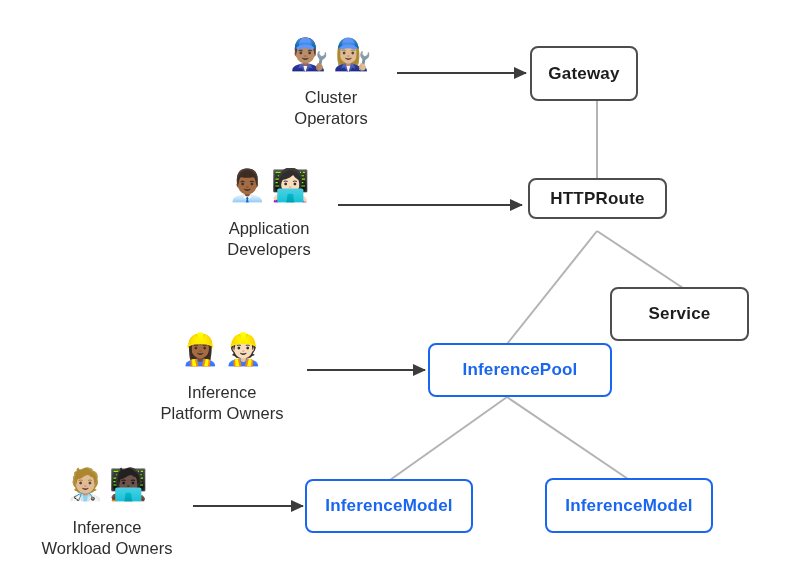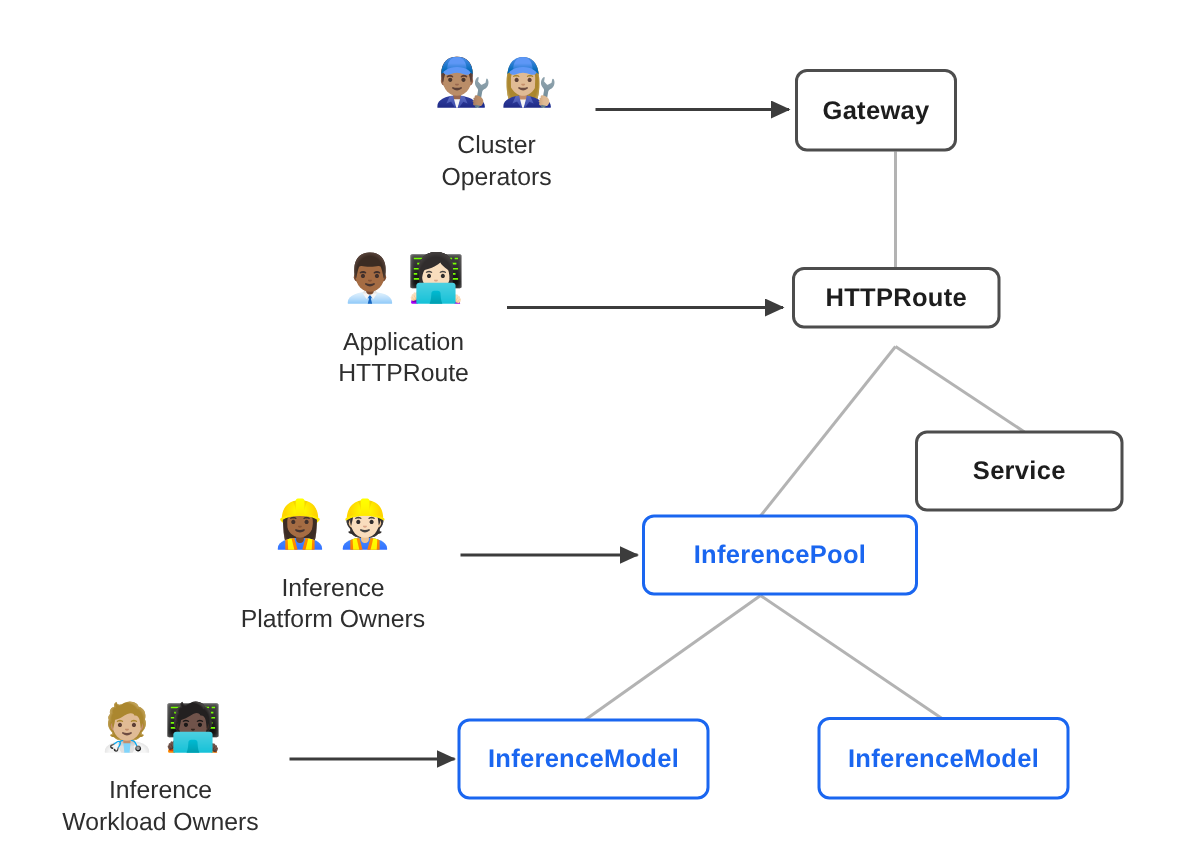--- a/index.html
+++ b/index.html
@@ -99,21 +99,21 @@
     </div>
     <div class="persona-label">Cluster
 Operators</div>
   </div>
 
   <div class="persona" id="persona-application-developers">
     <div class="emoji-row">
       <span class="emoji">👨🏾‍💼</span><span class="emoji">👩🏻‍💻</span>
     </div>
     <div class="persona-label">Application
-HTTPRoute</div>
+Developers</div>
   </div>
 
   <div class="persona" id="persona-inference-platform-owners">
     <div class="emoji-row">
       <span class="emoji">👷🏾‍♀️</span><span class="emoji">👷🏻</span>
     </div>
     <div class="persona-label">Inference
 Platform Owners</div>
   </div>
 

